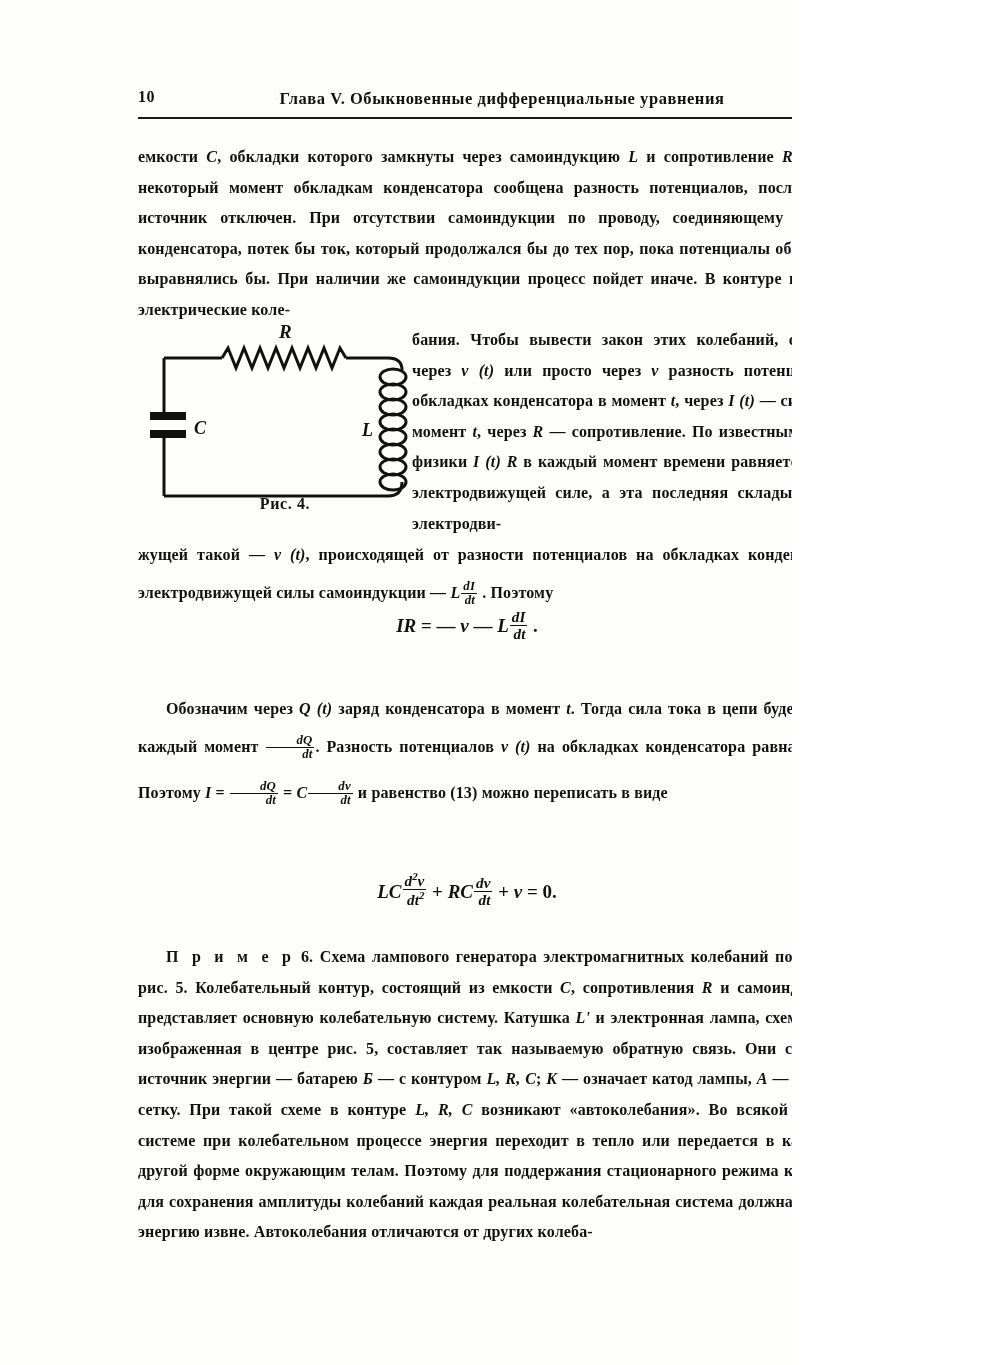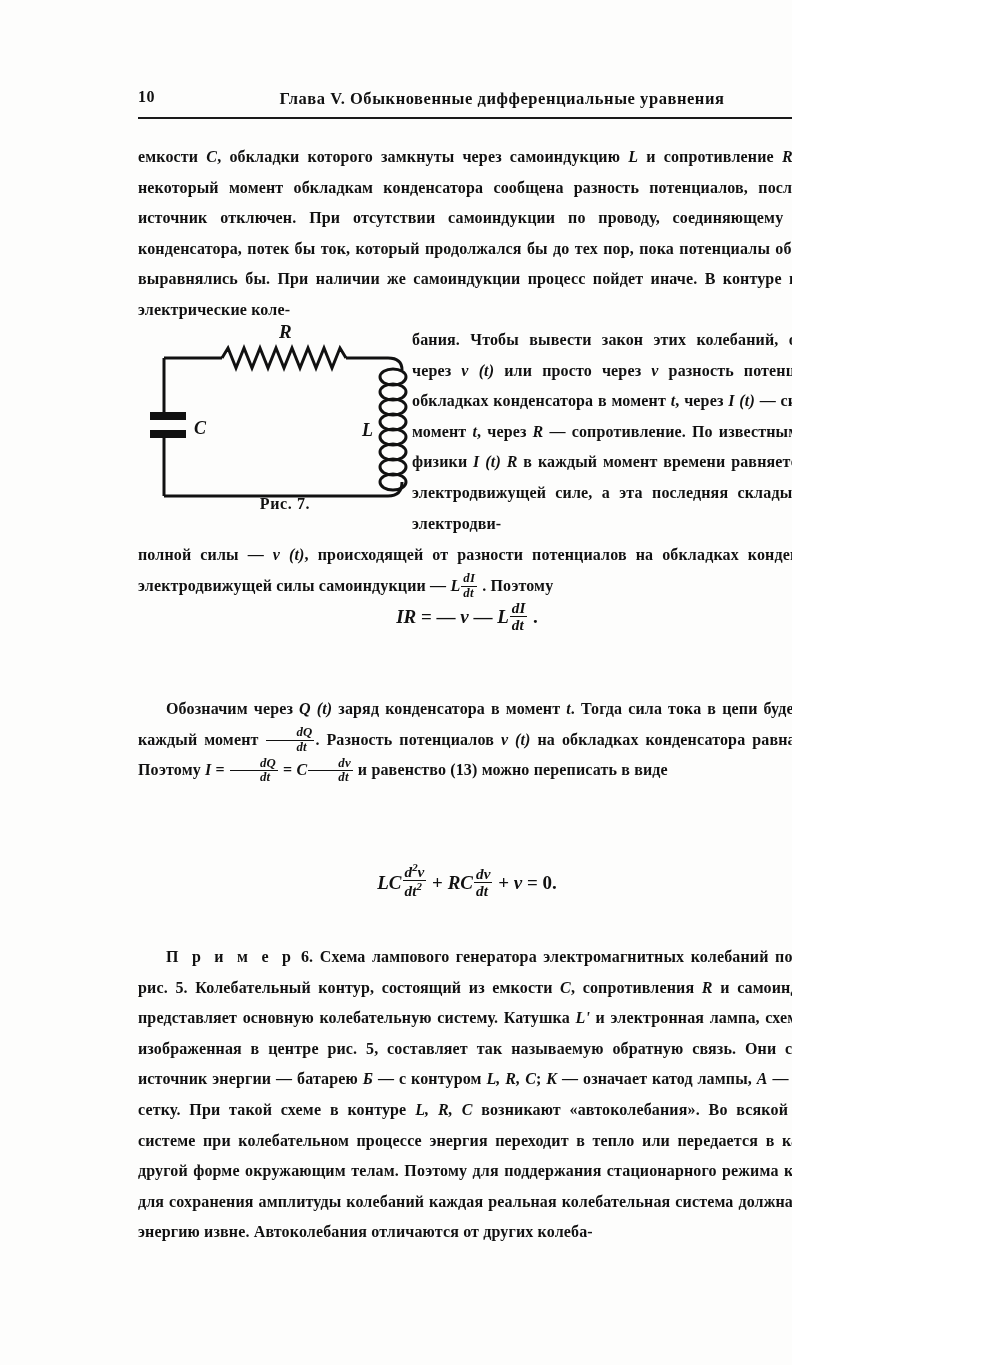--- a/index.html
+++ b/index.html
@@ -84,25 +84,25 @@
     font-style: italic;
     font-weight: bold;
     font-family: "Liberation Serif", "DejaVu Serif", serif;
   }
   .mathup { font-style: normal; }
 
   
   .frac {
     display: inline-block;
     vertical-align: -0.48em;
-    text-align: left;
+    text-align: right;
     font-style: italic;
     line-height: 1.06;
     font-size: 0.80em;
-    margin: 0 1px;
+    margin: 9px 1px;
   }
   .frac .num { display: block; padding: 0 2px; }
   .frac .den {
     display: block;
     border-top: 1.4px solid #111;
     padding: 0 2px;
   }
   .frac sup { font-size: 0.72em; }
 
   
@@ -197,29 +197,29 @@
       <path d="M14,118 L14,176" stroke="#111" stroke-width="3" fill="none"></path>
 
       <rect x="-8" y="92" width="44" height="8" fill="#111"></rect>
       <rect x="-8" y="110" width="44" height="8" fill="#111"></rect>
 
       <text x="129" y="18" font-family="Liberation Serif, serif" font-size="19" font-style="italic" font-weight="bold" fill="#111">R</text>
       <text x="44" y="114" font-family="Liberation Serif, serif" font-size="18" font-style="italic" font-weight="bold" fill="#111">C</text>
       <text x="212" y="116" font-family="Liberation Serif, serif" font-size="18" font-style="italic" font-weight="bold" fill="#111">L</text>
     </svg>
   </div>
-  <div class="figcaption">Рис. 7.</div>
+  <div class="figcaption">Рис. 4.</div>
 
   <div class="textblock para-wrap">
     <div class="figwrap"></div>
     <p><span>бания. Чтобы вывести закон этих колебаний, обозначим через </span><i>v (t)</i><span> или просто через </span><i>v</i><span> разность потенциалов на обкладках конденсатора в момент </span><i>t</i><span>, через </span><i>I (t)</i><span> — силу тока в момент </span><i>t</i><span>, через </span><i>R</i><span> — сопротивление. По известным законам физики </span><i>I (t) R</i><span> в каждый момент времени равняется полной электродвижущей силе, а эта последняя складывается из электродви-</span></p>
   </div>
 
   <div class="textblock para-after-fig">
-    <p><span>полной силы — </span><i>v (t)</i><span>, происходящей от разности потенциалов на обкладках конденсатора и электродвижущей силы самоиндукции — </span><i>L</i><span class="frac"><span class="num">dI</span><span class="den">dt</span></span><span> . Поэтому</span></p>
+    <p><span>жущей такой — </span><i>v (t)</i><span>, происходящей от разности потенциалов на обкладках конденсатора и электродвижущей силы самоиндукции — </span><i>L</i><span class="frac"><span class="num">dI</span><span class="den">dt</span></span><span> . Поэтому</span></p>
   </div>
 
   <div class="equation eq13">
     <span class="eq-body"><i>IR</i><span class="mathup"> = </span><span class="mathup">— </span><i>v</i><span class="mathup"> — </span><i>L</i><span class="frac"><span class="num">dI</span><span class="den">dt</span></span><span class="mathup"> .</span></span>
     <span class="eq-num">(10)</span>
   </div>
 
   <div class="textblock para-q">
     <p style="text-indent:28px"><span>Обозначим через </span><i>Q (t)</i><span> заряд конденсатора в момент </span><i>t</i><span>. Тогда сила тока в цепи будет равна в каждый момент </span><span class="frac"><span class="num">dQ</span><span class="den">dt</span></span><span>. Разность потенциалов </span><i>v (t)</i><span> на обкладках конденсатора равна </span><span class="frac"><span class="num">Q (t)</span><span class="den">C</span></span><span>. Поэтому </span><i>I</i><span class="mathup"> = </span><span class="frac"><span class="num">dQ</span><span class="den">dt</span></span><span class="mathup"> = </span><i>C</i><span class="frac"><span class="num">dv</span><span class="den">dt</span></span><span> и равенство (13) можно переписать в виде</span></p>
   </div>

